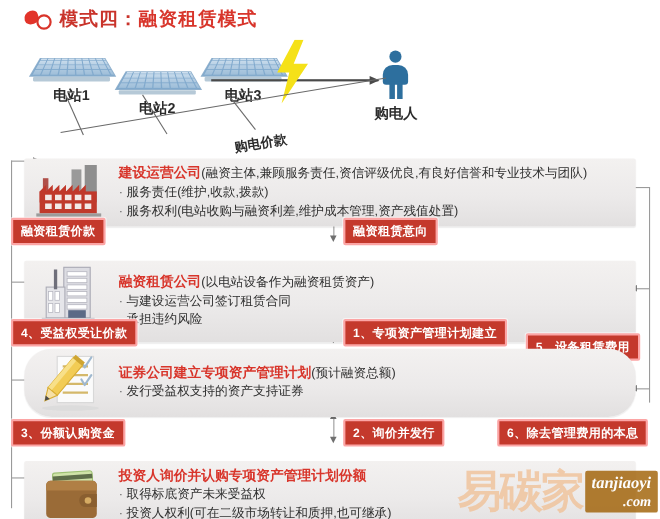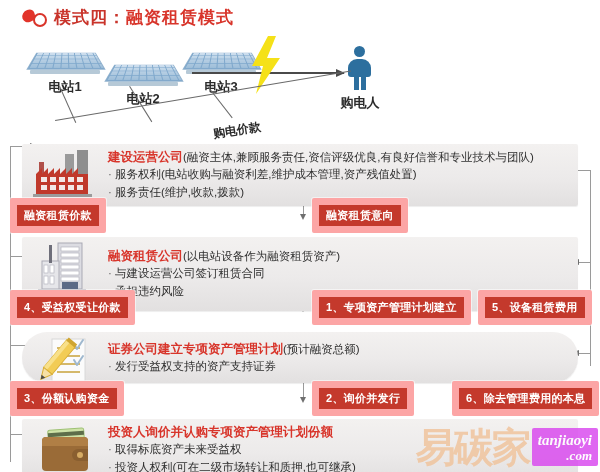--- a/index.html
+++ b/index.html
@@ -61,35 +61,35 @@
   .card .txt{flex:1;padding-right:6px;}
   .hline{font-size:11.5px;color:#2f2f2f;line-height:1.45;white-space:nowrap;}
   .hline .red{color:#d8352b;font-weight:bold;font-size:12.5px;}
   .bullet{font-size:11.5px;color:#2f2f2f;line-height:1.55;white-space:nowrap;}
   .bullet:before{content:"· ";color:#666;}
 
   
   .tag{
     position:absolute;background:#c4392c;color:#fff;font-size:11px;font-weight:bold;
     padding:3px 7px;border-radius:2px;white-space:nowrap;letter-spacing:.3px;
-    border:7px solid #fca5a5;box-shadow:0 0 0 1px rgba(255,255,255,.55);
+    border:2px solid #fca5a5;box-shadow:0 0 0 1px rgba(255,255,255,.55);
   }
 
   
   .vline{position:absolute;background:#9a9a9a;width:1px;}
   .hbar{position:absolute;background:#9a9a9a;height:1px;}
   .arrowR{position:absolute;width:0;height:0;border-left:7px solid #6f6f6f;border-top:3.5px solid transparent;border-bottom:3.5px solid transparent;}
   .arrowL{position:absolute;width:0;height:0;border-right:7px solid #6f6f6f;border-top:3.5px solid transparent;border-bottom:3.5px solid transparent;}
   .arrowU{position:absolute;width:0;height:0;border-bottom:6px solid #6f6f6f;border-left:3.5px solid transparent;border-right:3.5px solid transparent;}
   .arrowD{position:absolute;width:0;height:0;border-top:6px solid #6f6f6f;border-left:3.5px solid transparent;border-right:3.5px solid transparent;}
 
   
   .wm{position:absolute;right:2px;bottom:6px;display:flex;align-items:flex-end;opacity:.82;}
   .wm .cn{font-size:40px;font-weight:bold;color:#f0c39b;letter-spacing:-2px;line-height:.95;font-family:"DejaVu Sans",sans-serif;}
-  .wm .box{background:#d946ef;padding:3px 6px 4px 6px;margin-left:2px;border-radius:2px;}
+  .wm .box{background:#a16207;padding:3px 6px 4px 6px;margin-left:2px;border-radius:2px;}
   .wm .en{font-size:15px;font-style:italic;color:#ffffff;font-weight:bold;line-height:1;font-family:"Liberation Serif",serif;}
   .wm .dom{font-size:13px;font-style:italic;color:#ffffff;font-weight:bold;text-align:right;line-height:1;font-family:"Liberation Serif",serif;}
 </style>
 </head>
 <body>
 
 <div class="stage">
 
   <div class="title-row">
     <span class="pin-icon">
@@ -188,22 +188,22 @@
             <rect x="28" y="41" width="6" height="5"></rect>
           <rect x="37" y="41" width="6" height="5"></rect>
             <rect x="46" y="41" width="6" height="5"></rect>
           <rect x="55" y="41" width="6" height="5"></rect>
         </g>
         <rect x="11" y="50" width="59" height="3" fill="#9b9b9b"></rect>
       </svg>
     </div>
     <div class="txt">
       <div class="hline"><span class="red">建设运营公司</span><span>(融资主体,兼顾服务责任,资信评级优良,有良好信誉和专业技术与团队)</span></div>
+      <div class="bullet">服务责任(维护,收款,拨款)</div>
       <div class="bullet">服务权利(电站收购与融资利差,维护成本管理,资产残值处置)</div>
-      <div class="bullet">服务责任(维护,收款,拨款)</div>
     </div>
   </div>
 
   <div class="tag" style="left:10px;top:198px;">融资租赁价款</div>
   <div class="tag" style="left:312px;top:198px;">融资租赁意向</div>
 
   <div class="card" style="top:221px;height:74px;">
     <div class="icon-wrap">
       <svg width="86" height="62" viewBox="0 0 86 62">
         <rect x="36" y="6" width="24" height="46" fill="#dcdce2" stroke="#a9a9b4" stroke-width="1"></rect>
@@ -229,23 +229,23 @@
     </div>
     <div class="txt">
       <div class="hline"><span class="red">融资租赁公司</span><span>(以电站设备作为融资租赁资产)</span></div>
       <div class="bullet">与建设运营公司签订租赁合同</div>
       <div class="bullet">承担违约风险</div>
     </div>
   </div>
 
   <div class="tag" style="left:10px;top:290px;">4、受益权受让价款</div>
   <div class="tag" style="left:312px;top:290px;">1、专项资产管理计划建立</div>
-  <div class="tag" style="left:478px;top:290px;">5、设备租赁费用</div>
-
-  <div class="card" style="top:316px;height:51px;border-radius:25px;">
+  <div class="tag" style="left:478px;top:303px;">5、设备租赁费用</div>
+
+  <div class="card" style="top:301px;height:62px;border-radius:25px;">
     <div class="icon-wrap">
       <svg width="86" height="62" viewBox="0 0 86 62">
         <rect x="30" y="7" width="33" height="42" fill="#fbfbfb" stroke="#d8d8d8" stroke-width="1"></rect>
         <g stroke="#d4b86a" stroke-width="2" fill="none">
           <line x1="35" y1="16" x2="58" y2="16"></line>
             <line x1="35" y1="24" x2="58" y2="24"></line>
           <line x1="35" y1="32" x2="58" y2="32"></line>
             <line x1="35" y1="40" x2="58" y2="40"></line>
         </g>
         <g stroke="#9fb8cf" stroke-width="2" fill="none" stroke-linecap="round" stroke-linejoin="round">

